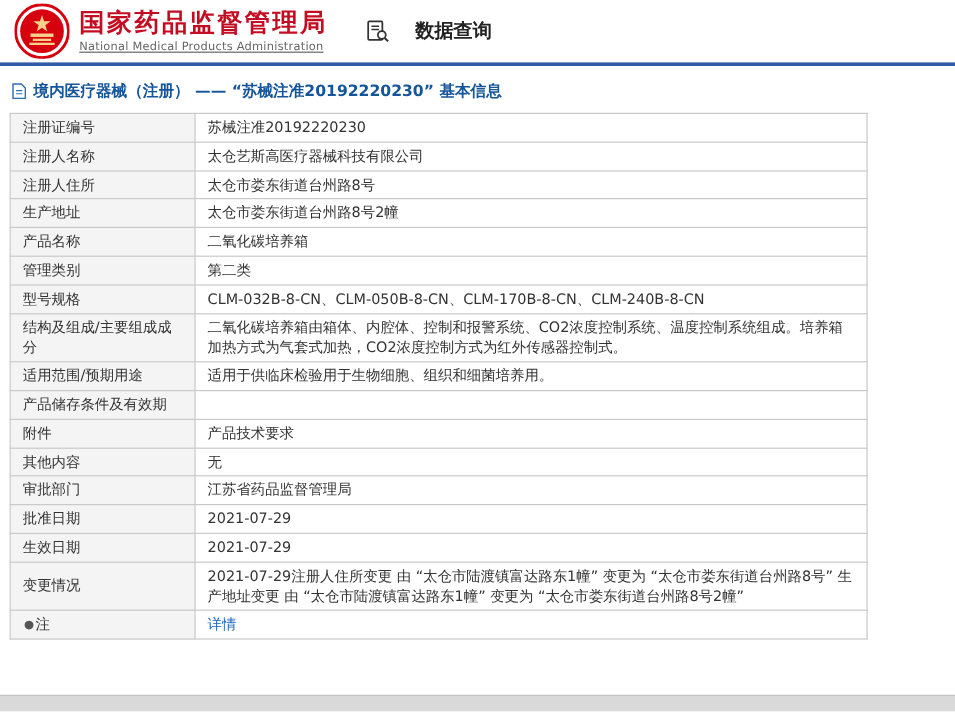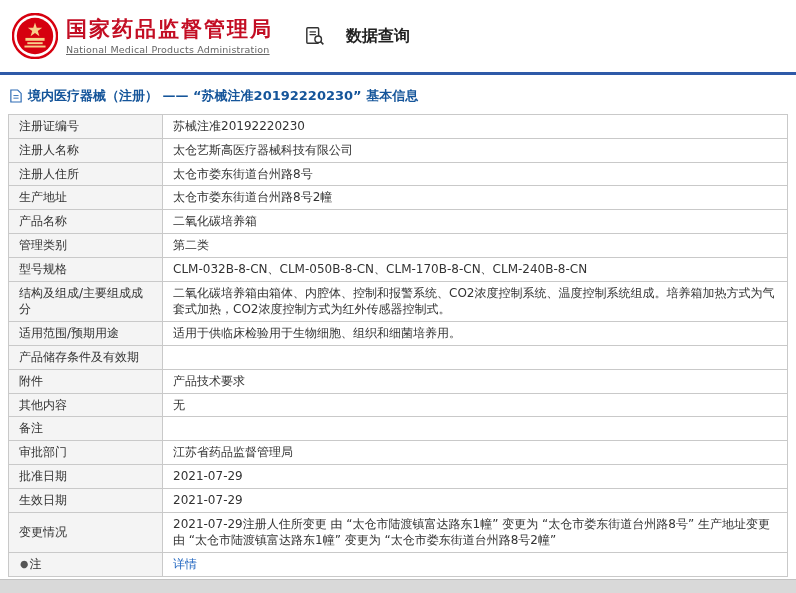--- a/index.html
+++ b/index.html
@@ -3,33 +3,33 @@
 <meta charset="utf-8">
 <style>
   * { margin:0; padding:0; box-sizing:border-box; }
   html,body { width:796px; height:593px; }
   body {
     font-family:"DejaVu Sans","Liberation Sans",sans-serif;
     background:#ffffff; position:relative; overflow:hidden;
     color:#333;
   }
   
-  .header { display:flex; align-items:center; height:72px; padding:0 16px 0 12px; background:#fff; }
+  .header { display:flex; align-items:center; height:52px; padding:0 16px 0 12px; background:#fff; }
   .logo { width:46px; height:46px; flex:0 0 46px; margin-right:8px; }
   .agency { display:flex; flex-direction:column; justify-content:center; }
   .agency-cn { color:#c30d23; font-size:21px; font-weight:bold; letter-spacing:2px; line-height:1.15; }
   .agency-en { color:#666; font-size:9.5px; margin-top:2px; letter-spacing:.2px;text-decoration:underline; }
   .query { display:flex; align-items:center; gap:21px; margin-left:32px; font-size:16px; font-weight:bold; color:#222; }
   .nav { margin-left:auto; display:flex; gap:28px; }
   .nav-item { display:flex; flex-direction:column; align-items:center; gap:3px; font-size:11px; color:#333; cursor:pointer; }
   .header-line { height:3px; background:#2e5aa8; width:100%; }
   
   .page-title { display:flex; align-items:center; gap:6px; padding:12px 10px 9px 10px; font-size:13px; font-weight:bold; color:#15559a; }
   
-  table.info { width:780px; margin:0 8px; border-collapse:collapse; table-layout:fixed; font-size:12px; }
+  table.info { width:715px; margin:0 8px; border-collapse:collapse; table-layout:fixed; font-size:12px; }
   table.info td { border:1px solid #c9c9c9; padding:3px 10px; line-height:1.4; vertical-align:middle; word-break:break-all; }
   td.lbl { width:154px; background:#f4f4f4; color:#333; padding-left:16px; }
   td.val { background:#fff; color:#333; }
   td.val a { color:#2166c0; text-decoration:none; cursor:pointer; }
   .bullet { display:inline-block; transform:scale(.8); color:#555; }
   
   .footer-strip { position:absolute; left:0; bottom:0; width:100%; height:14px; background:#d9d9d9; border-top:1px solid #c2c2c2; }
 </style>
 </head>
 <body>
@@ -113,24 +113,20 @@
       </tr>
   <tr>
         <td class="lbl">附件</td>
         <td class="val">产品技术要求</td>
       </tr>
   <tr>
         <td class="lbl">其他内容</td>
         <td class="val">无</td>
       </tr>
   <tr>
-        <td class="lbl">备注</td>
-        <td class="val"></td>
-      </tr>
-  <tr>
         <td class="lbl">审批部门</td>
         <td class="val">江苏省药品监督管理局</td>
       </tr>
   <tr>
         <td class="lbl">批准日期</td>
         <td class="val">2021-07-29</td>
       </tr>
   <tr>
         <td class="lbl">生效日期</td>
         <td class="val">2021-07-29</td>

